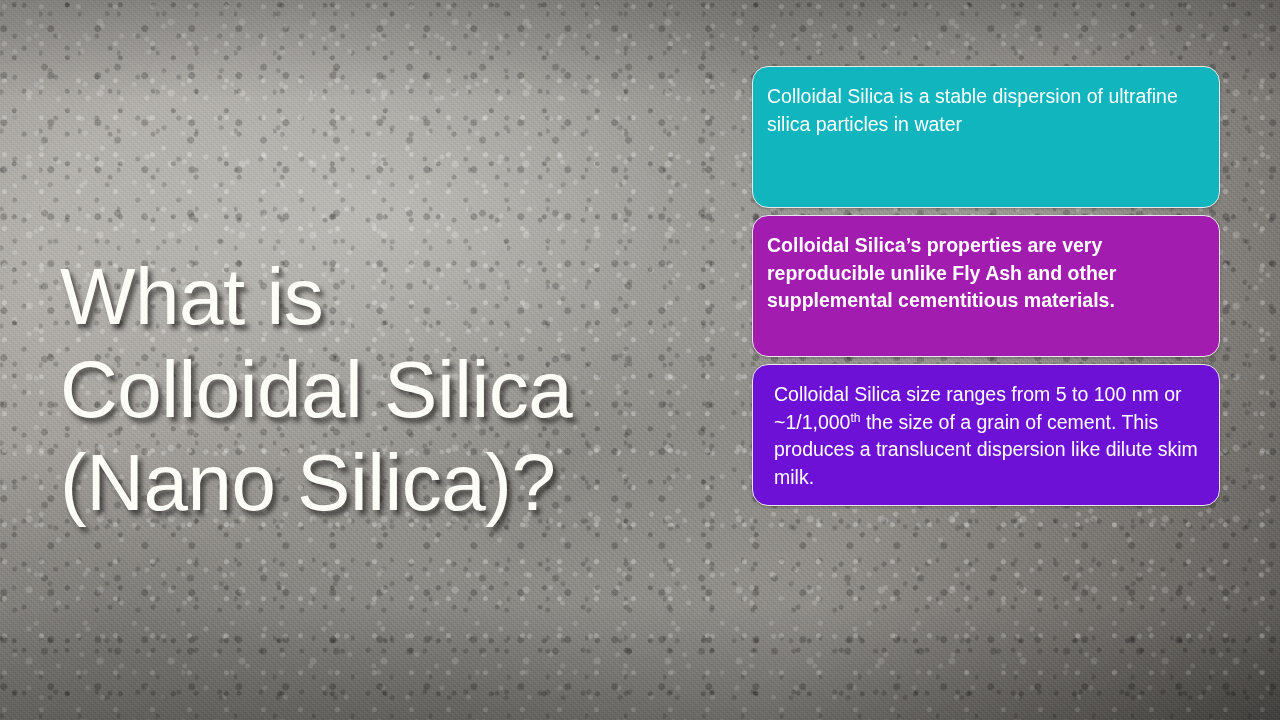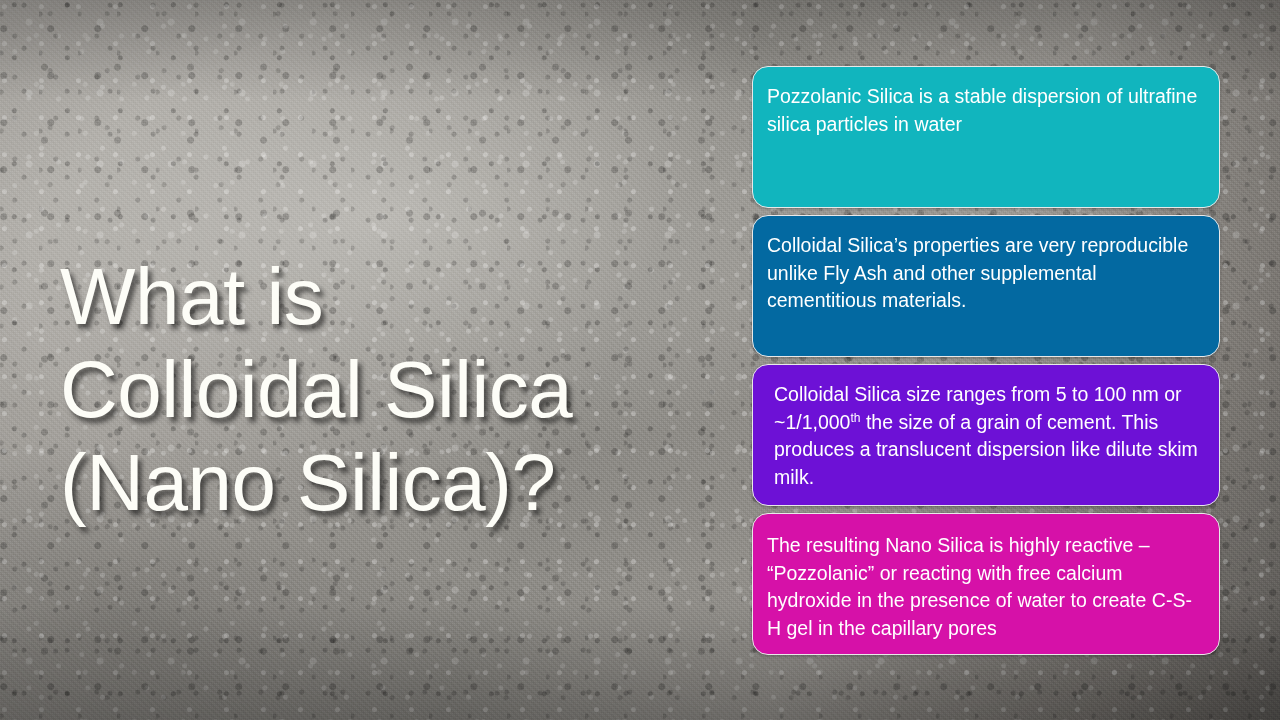--- a/index.html
+++ b/index.html
@@ -115,29 +115,26 @@
   <div class="bg-noise"></div>
   <div class="bg-vignette"></div>
 
   <div class="title">What is
 Colloidal Silica
 (Nano Silica)?</div>
 
   <div class="cards">
 
     <div class="card card-1" style="background: rgb(17, 181, 190);">
-      <p>Pozzolanic Silica is a stable dispersion of ultrafine silica particles in water</p>
+      <p>Colloidal Silica is a stable dispersion of ultrafine silica particles in water</p>
     </div>
 
-    <div class="card card-2" style="background: #0369a1;">
+    <div class="card card-2" style="background: #a21caf; font-weight: bold;">
       <p>Colloidal Silica’s properties are very reproducible unlike Fly Ash and other supplemental cementitious materials.</p>
     </div>
 
     <div class="card card-3" style="background: rgb(109, 17, 214);">
       <p><span>Colloidal Silica size ranges from 5 to 100 nm or ~1/1,000</span><sup>th</sup><span> the size of a grain of cement. This produces a translucent dispersion like dilute skim milk.</span></p>
     </div>
 
-    <div class="card card-4" style="background: rgb(214, 17, 168);">
-      <p>The resulting Nano Silica is highly reactive – “Pozzolanic” or reacting with free calcium hydroxide in the presence of water to create C-S-H gel in the capillary pores</p>
-    </div>
 
   </div>
 </div>
 
 </body></html>

